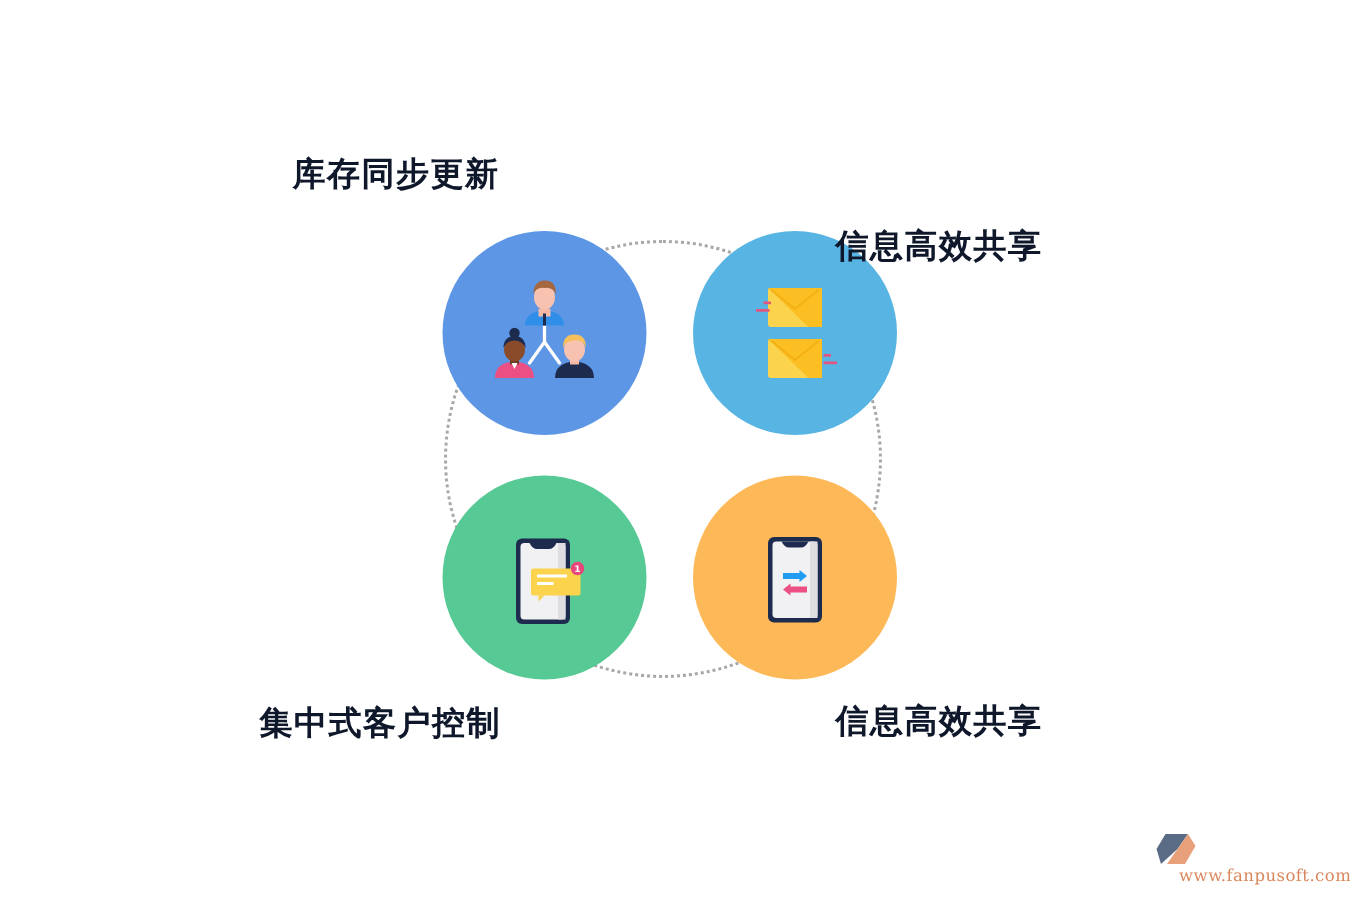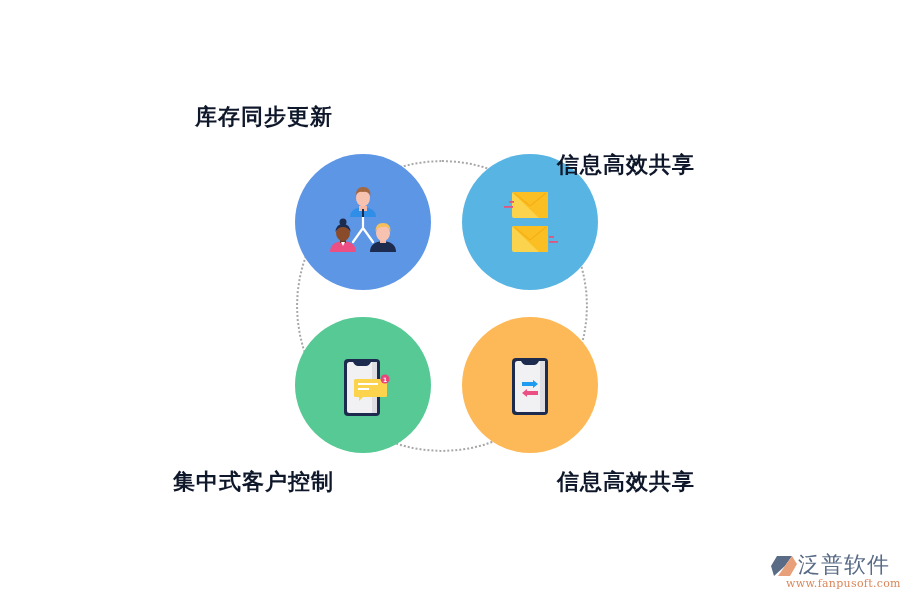--- a/index.html
+++ b/index.html
@@ -111,15 +111,14 @@
 <div class="label" style="left:195px; top:103px;">库存同步更新</div>
 <div class="label" style="left:557px; top:103px;margin-top:48px;">信息高效共享</div>
 <div class="label" style="left:173px; top:468px;font-family:Liberation Serif, serif;">集中式客户控制</div>
 <div class="label" style="left:557px; top:468px;">信息高效共享</div>
 
 <div class="logo">
   <svg width="28" height="24" viewBox="0 0 28 24" style="position:absolute; left:2px; top:2px;">
     <path d="M7 2 L22 2 L15 12 L4 22 L1 12 Z" fill="#5a6b86"></path>
     <path d="M15 12 L22 2 L27 10 L20 22 L8 22 Z" fill="#e8a07a"></path>
   </svg>
-  <div class="logo-name">泛普软件</div>
   <div class="logo-url">www.fanpusoft.com</div>
 </div>
 
 </body></html>

